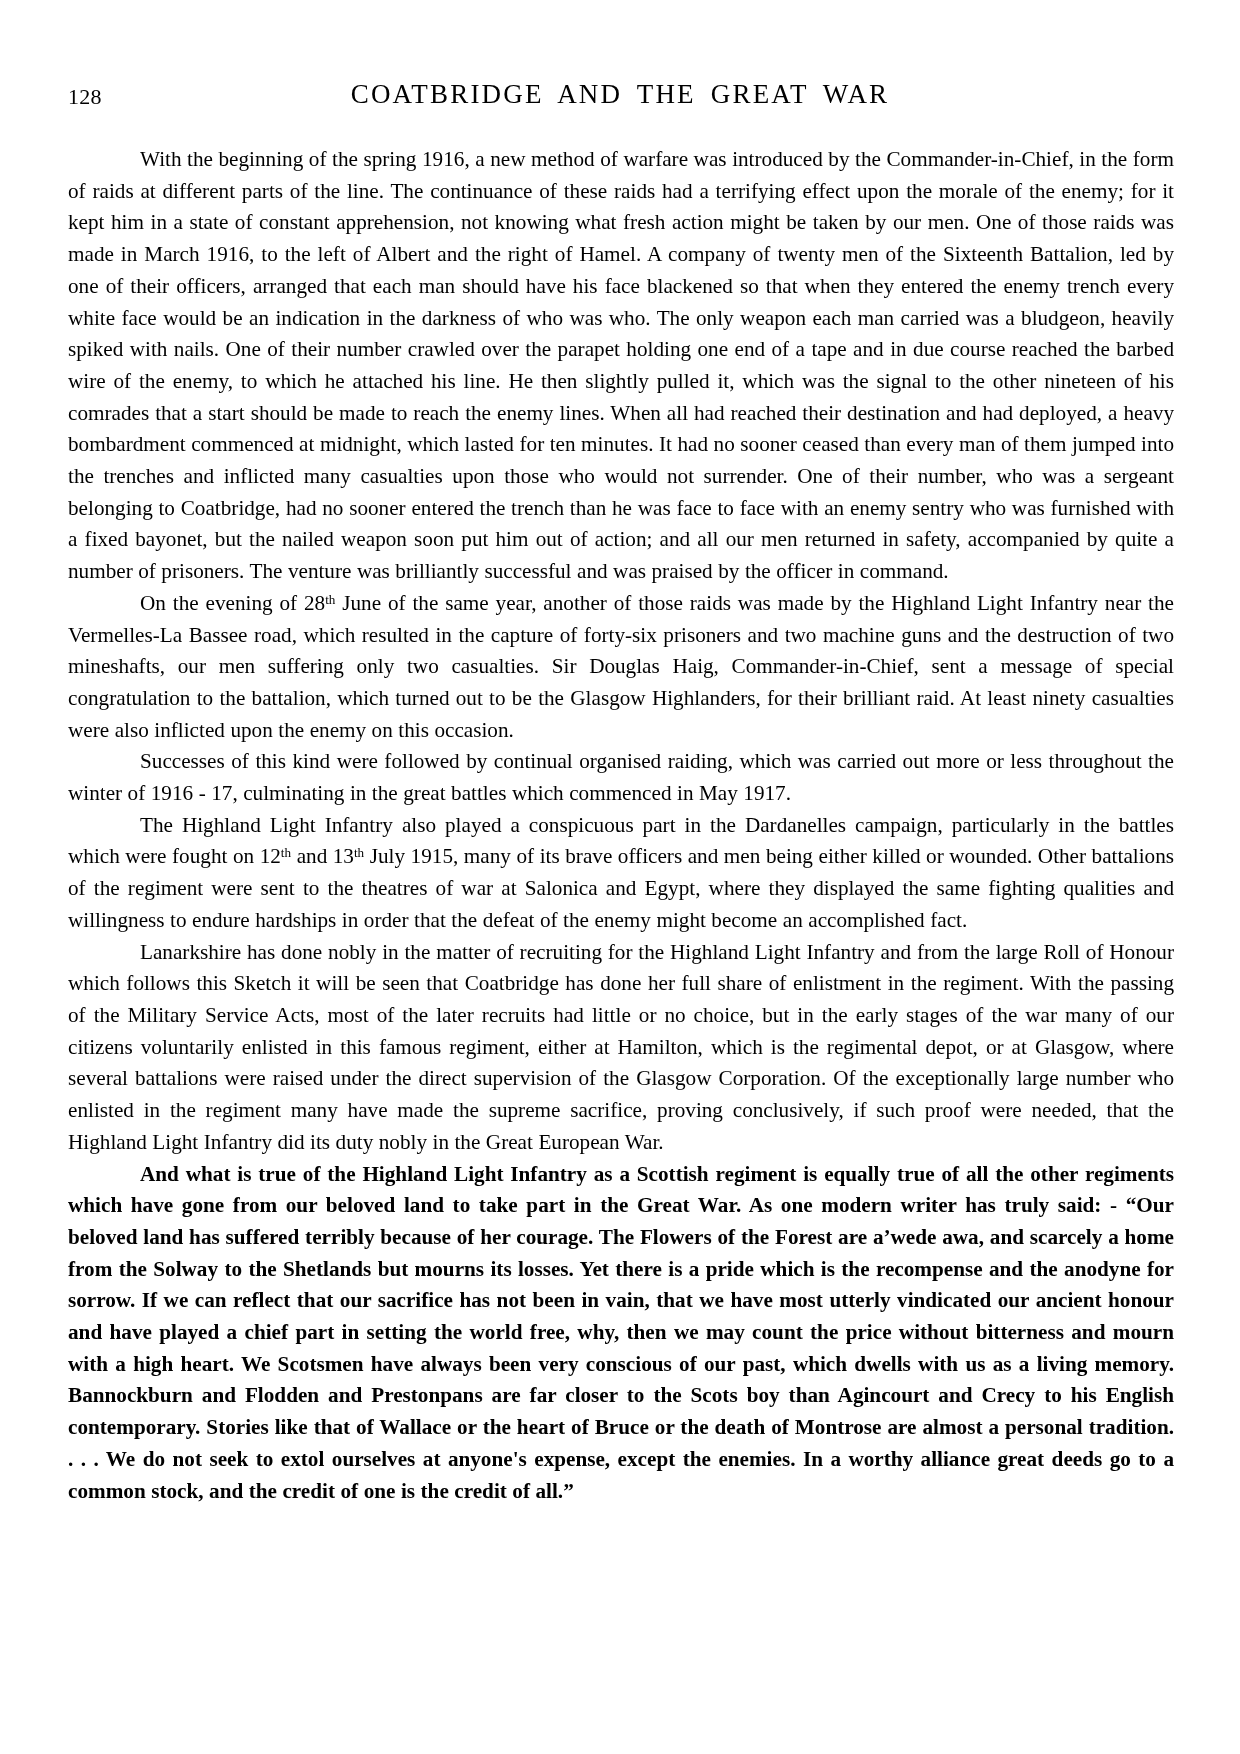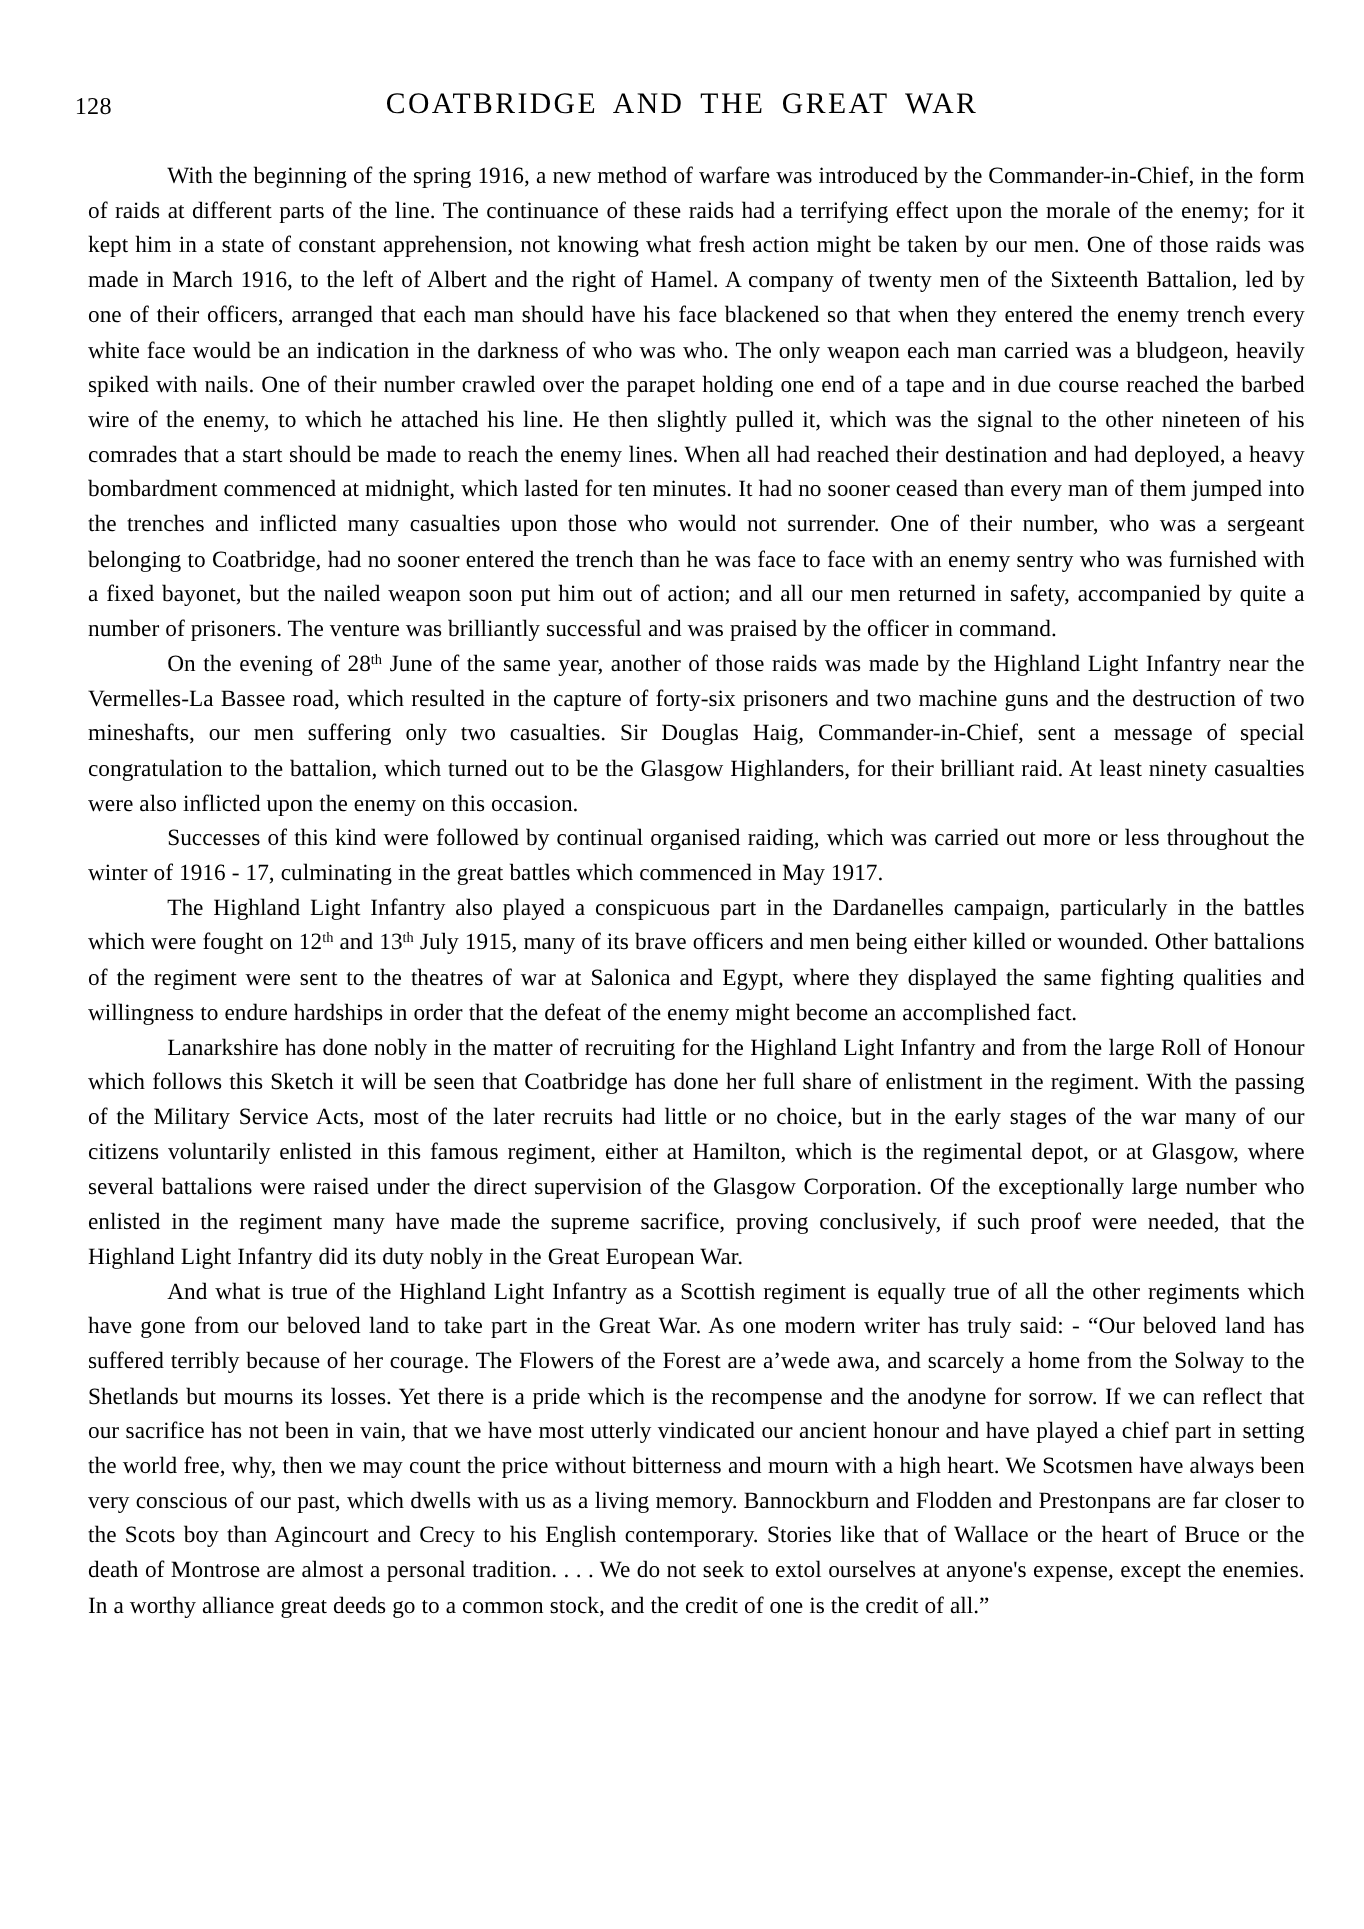--- a/index.html
+++ b/index.html
@@ -45,37 +45,38 @@
     text-align: center;
     font-size: 27px;
     line-height: 1.2;
     letter-spacing: 2.2px;
     word-spacing: 6px;
     white-space: nowrap;
   }
   
   .textblock {
     position: absolute;
-    left: 80px;
+    left: 68px;
     top: 128px;
     width: 1106px;
   }
   p.para {
     margin: 0;
     text-align: justify;
     text-justify: inter-word;
     text-indent: 72px;
     font-size: 21.2px;
     line-height: 31.7px;
     hyphens: none;
     -webkit-hyphens: none;
     word-spacing: 0.2px;
   }
   p.para:last-child {
     text-align: justify;
+    font-weight: bold;
   }
   sup {
     font-size: 0.62em;
     line-height: 0;
     vertical-align: 0.48em;
   }
 </style>
 </head>
 <body>
 

